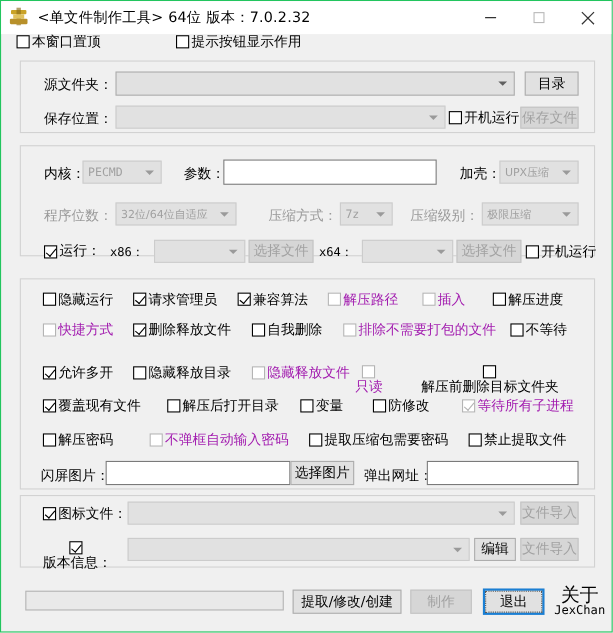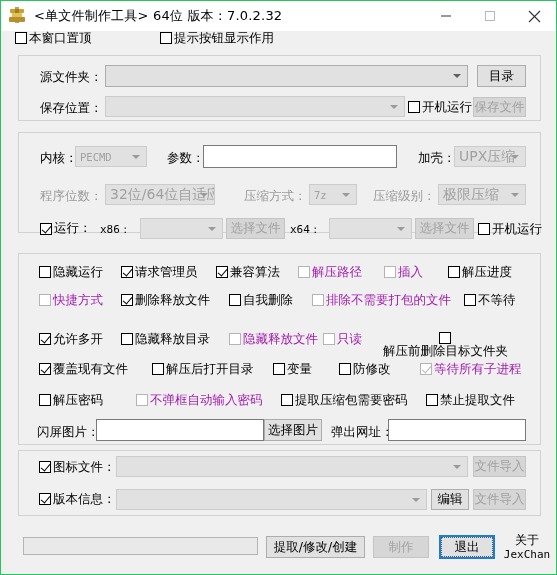--- a/index.html
+++ b/index.html
@@ -139,21 +139,21 @@
     right: 6px;
     top: 50%;
     margin-top: -2px;
     width: 0; height: 0;
     border-left: 4px solid transparent;
     border-right: 4px solid transparent;
     border-top: 4px solid #9a9a9a;
   }
   .combo.enabled .arrow { border-top-color: #606060; }
   .combo .ctext { white-space: nowrap; font-family: "DejaVu Sans Mono","Liberation Mono",monospace; font-size: 10.5px;}
-  .combo .ctext.cn { font-family: "DejaVu Sans","Liberation Sans",sans-serif; font-size: 14px; }
+  .combo .ctext.cn { font-family: "DejaVu Sans","Liberation Sans",sans-serif; font-size: 10px; }
 
   .txt {
     position: absolute;
     box-sizing: border-box;
     background: #ffffff;
     border: 1px solid #7a7a7a;
     font-size: 12px;
     padding: 0 3px;
     line-height: 1;
   }
@@ -199,21 +199,21 @@
     position: absolute;
     box-sizing: border-box;
     background: #e9e9e9;
     border: 1px solid #b4b4b4;
   }
   .about {
     position: absolute;
     text-align: center;
     line-height: 13px;
   }
-  .about .a1 { font-size: 12px; font-family: Liberation Mono, monospace; }
+  .about .a1 { font-size: 17px; }
   .about .a2 { font-size: 11px; font-family: "DejaVu Sans Mono","Liberation Mono",monospace; }
   .mono { font-family: "DejaVu Sans Mono","Liberation Mono",monospace; font-size: 11px; }
 </style>
 </head>
 <body>
 
 <div class="window">
 
   <div class="titlebar">
     <div class="title-icon">
@@ -392,21 +392,21 @@
     <span>允许多开</span>
   </div>
   <div class="chk" style="left:120px; top:331px;">
     <span class="box"></span>
     <span>隐藏释放目录</span>
   </div>
   <div class="chk disabled" style="left:228px; top:331px;">
     <span class="box"></span>
     <span>隐藏释放文件</span>
   </div>
-  <div class="chk disabled" style="left:322px; top:331px;">
+  <div class="chk disabled" style="left:322px; top:331px;flex-direction:column;">
     <span class="box"></span>
     <span>只读</span>
   </div>
   <div class="chk" style="left:382px; top:331px;flex-direction:column;">
     <span class="box"></span>
     <span>解压前删除目标文件夹</span>
   </div>
 
   <div class="chk" style="left:38px; top:361px;">
     <span class="box checked"></span>
@@ -465,21 +465,21 @@
     <span>图标文件：</span>
   </div>
   <div class="combo" style="left:115px; top:455px; width:352px; height:21px;">
     <span class="ctext cn"></span>
     <span class="arrow"></span>
   </div>
   <div class="btn disabled" style="left:472px; top:455px; width:53px; height:21px;">
     <span>文件导入</span>
   </div>
 
-  <div class="chk" style="left:38px; top:491px;">
+  <div class="chk" style="left:38px; top:491px;flex-direction:column;">
     <span class="box checked"></span>
     <span>版本信息：</span>
   </div>
   <div class="combo" style="left:115px; top:488px; width:311px; height:21px;">
     <span class="ctext cn"></span>
     <span class="arrow"></span>
   </div>
   <div class="btn" style="left:430px; top:488px; width:38px; height:21px;">
     <span>编辑</span>
   </div>

